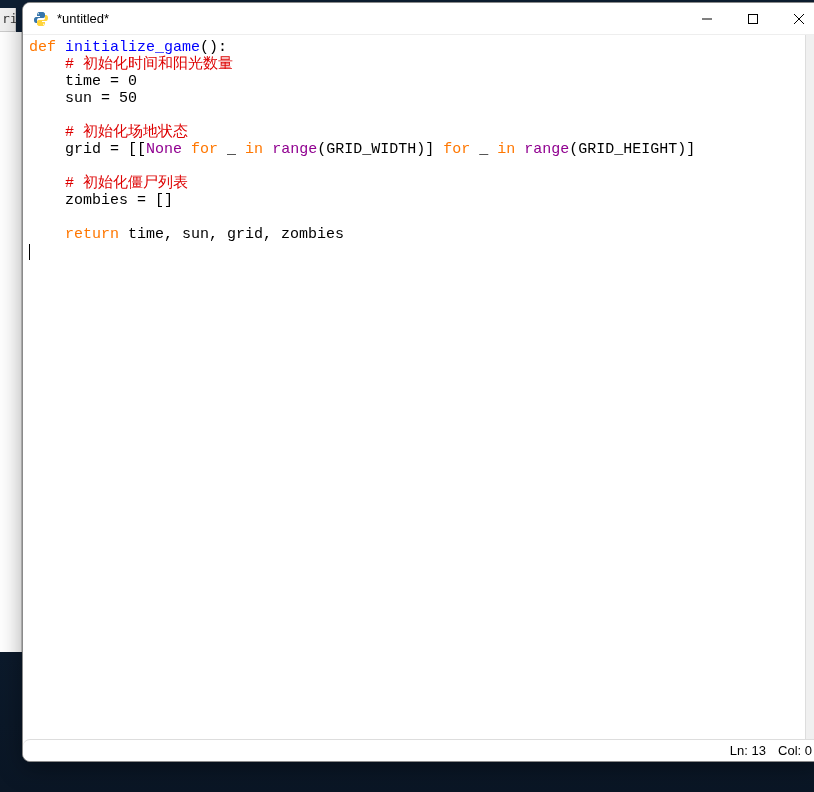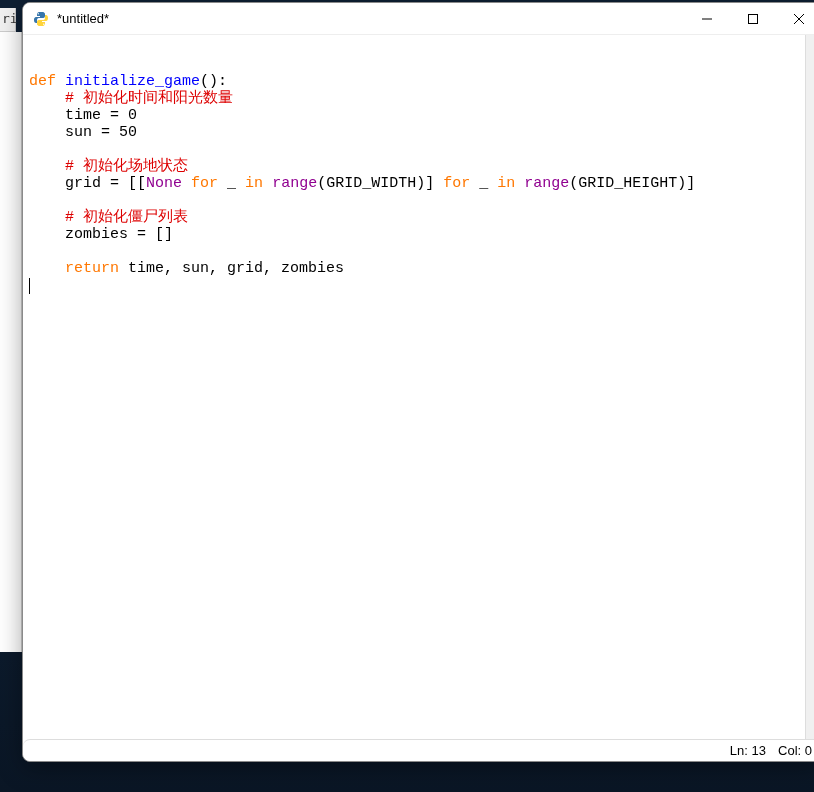--- a/index.html
+++ b/index.html
@@ -138,21 +138,20 @@
     .editor {
       flex: 1;
       padding: 4px 6px;
       font-family: Consolas, "Courier New", monospace;
       font-size: 15px;
       line-height: 17px;
       white-space: pre;
       color: #000;
       background: #fff;
       overflow: hidden;
-      margin-top: 34px;
     }
     .scrollbar-v {
       width: 17px;
       background: #f0f0f0;
       border-left: 1px solid #ddd;
     }
     .kw-def { color: #ff7700; }
     .fn-name { color: #0000ff; }
     .comment { color: #dd0000; }
     .kw-for { color: #ff7700; }

